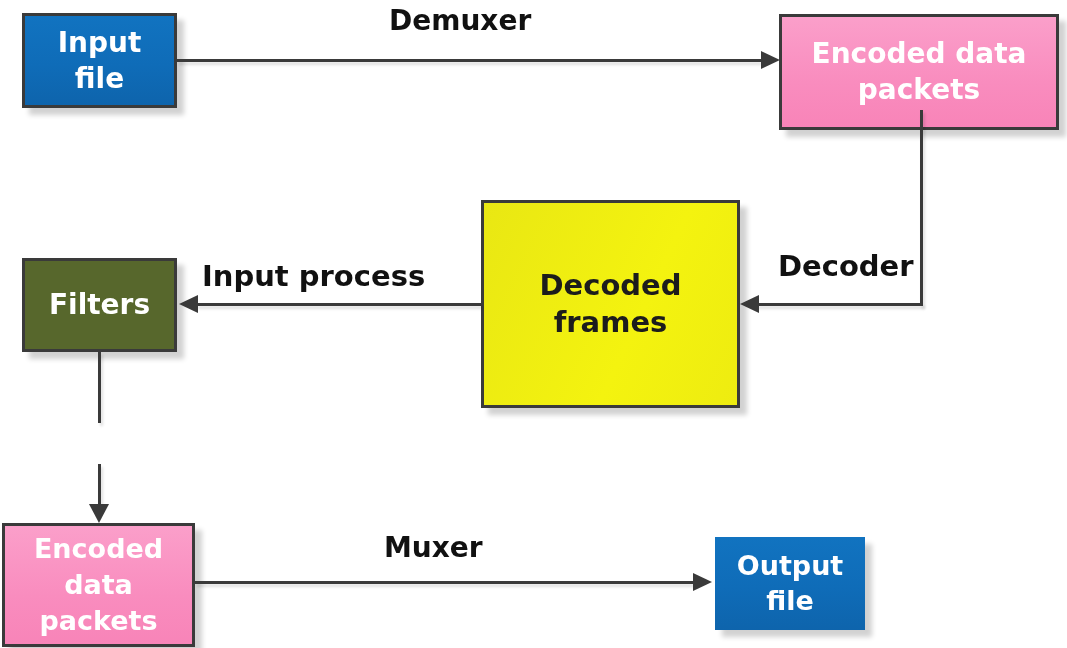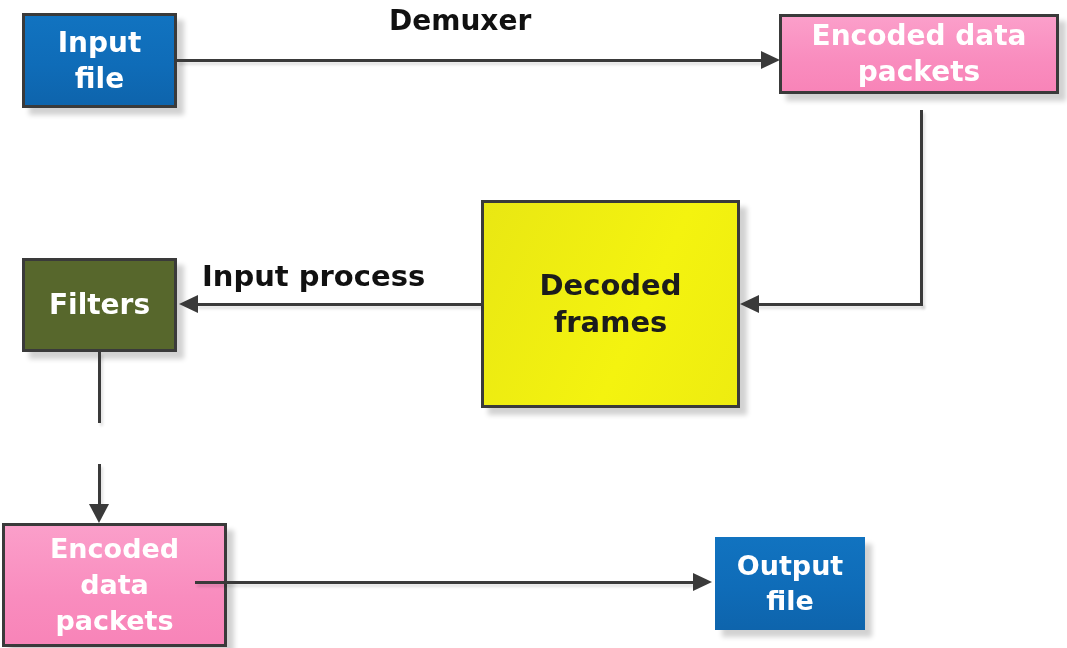--- a/index.html
+++ b/index.html
@@ -53,57 +53,59 @@
 </head>
 <body>
 
 <div id="canvas">
 
   <div class="node node-blue" style="left:22px; top:13px; width:155px; height:95px; font-size:28px;">
     <span>Input
 file</span>
   </div>
 
-  <div class="node node-pink" style="left:779px; top:14px; width:280px; height:80px; font-size:28px;">
+  <div class="node node-pink" style="left:779px; top:14px; width:280px; height:116px; font-size:28px;">
     <span>Encoded data
 packets</span>
   </div>
 
   <div class="node node-olive" style="left:22px; top:258px; width:155px; height:94px; font-size:28px;">
     <span>Filters</span>
   </div>
 
   <div class="node node-yellow" style="left:481px; top:200px; width:259px; height:208px; font-size:29px;">
     <span>Decoded
 frames</span>
   </div>
 
-  <div class="node node-pink" style="left:2px; top:523px; width:225px; height:124px; font-size:27px; line-height:1.34;">
+  <div class="node node-pink" style="left:2px; top:523px; width:193px; height:124px; font-size:27px; line-height:1.34;">
     <span>Encoded
 data
 packets</span>
   </div>
 
   <div class="node node-blue no-border" style="left:715px; top:537px; width:150px; height:93px; font-size:27px;">
     <span>Output
 file</span>
   </div>
 
   <div class="edge-line" style="left:177px; top:59px; width:585px; height:3px;"></div>
   <div class="arrowhead arrow-right" style="left:761px; top:51px;"></div>
   <div class="edge-label" style="left:389px; top:4px;">Demuxer</div>
 
   <div class="edge-line" style="left:920px; top:110px; width:3px; height:196px;"></div>
   <div class="edge-line" style="left:756px; top:303px; width:167px; height:3px;"></div>
   <div class="arrowhead arrow-left" style="left:740px; top:295px;"></div>
+  <div class="edge-label" style="left:778px; top:249px; font-size:29px;">Decoder</div>
 
   <div class="edge-line" style="left:196px; top:303px; width:285px; height:3px;"></div>
   <div class="arrowhead arrow-left" style="left:179px; top:295px;"></div>
   <div class="edge-label" style="left:202px; top:259px; font-size:29px;">Input process</div>
 
   <div class="edge-line" style="left:98px; top:352px; width:3px; height:71px;"></div>
   <div class="edge-line" style="left:98px; top:464px; width:3px; height:41px;"></div>
   <div class="arrowhead arrow-down" style="left:89px; top:504px;"></div>
 
   <div class="edge-line" style="left:195px; top:581px; width:500px; height:3px;"></div>
   <div class="arrowhead arrow-right" style="left:693px; top:573px;"></div>
+  <div class="edge-label" style="left:384px; top:531px;">Muxer</div>
 
 </div>
 
 </body></html>

